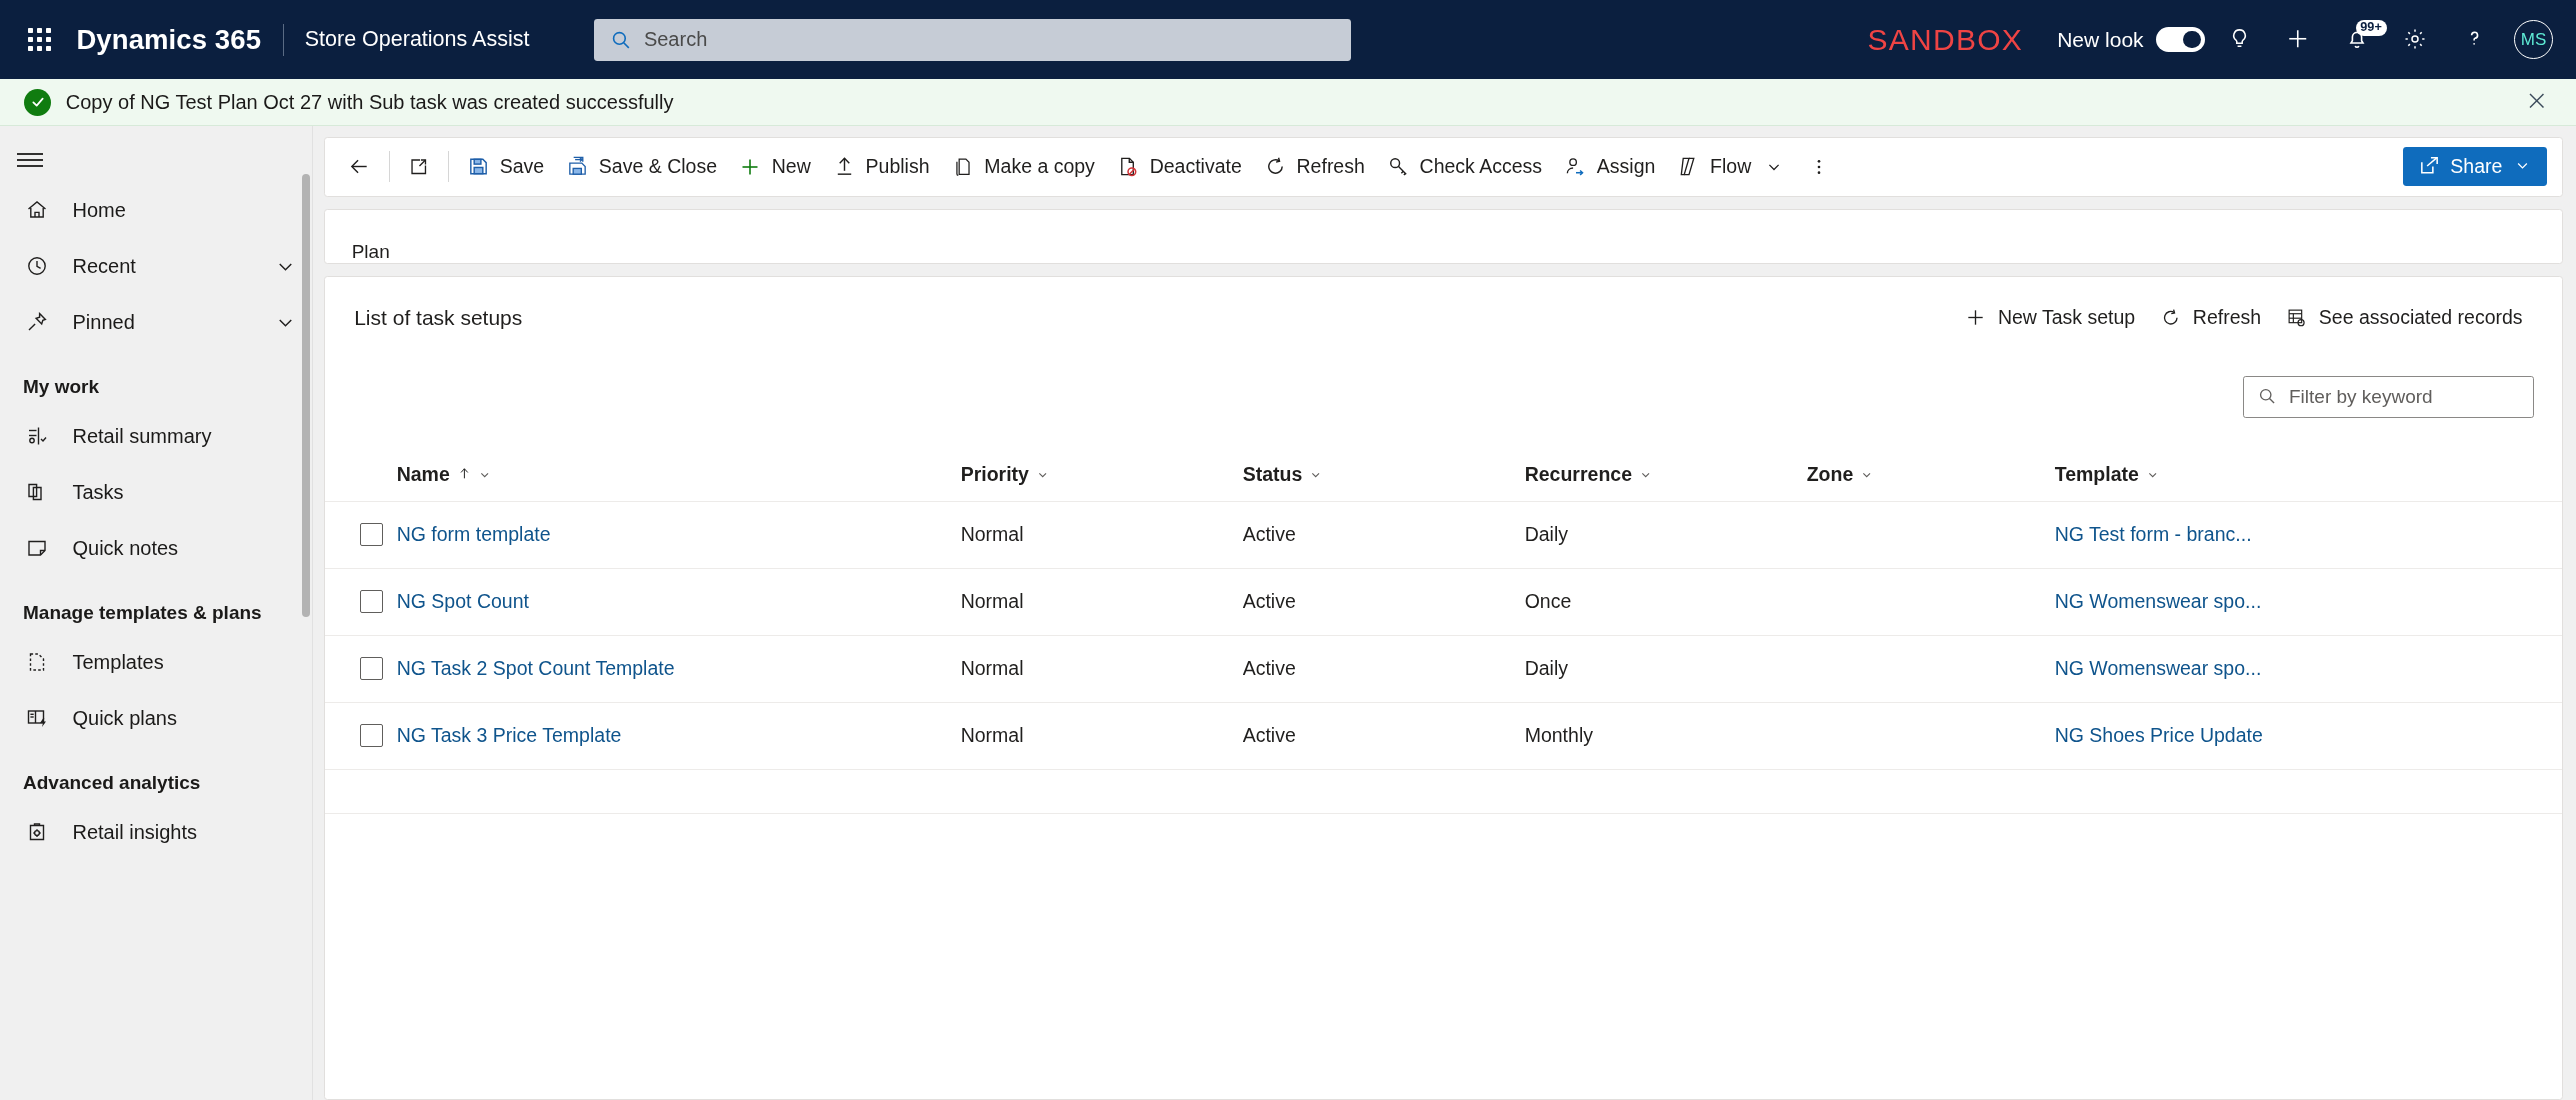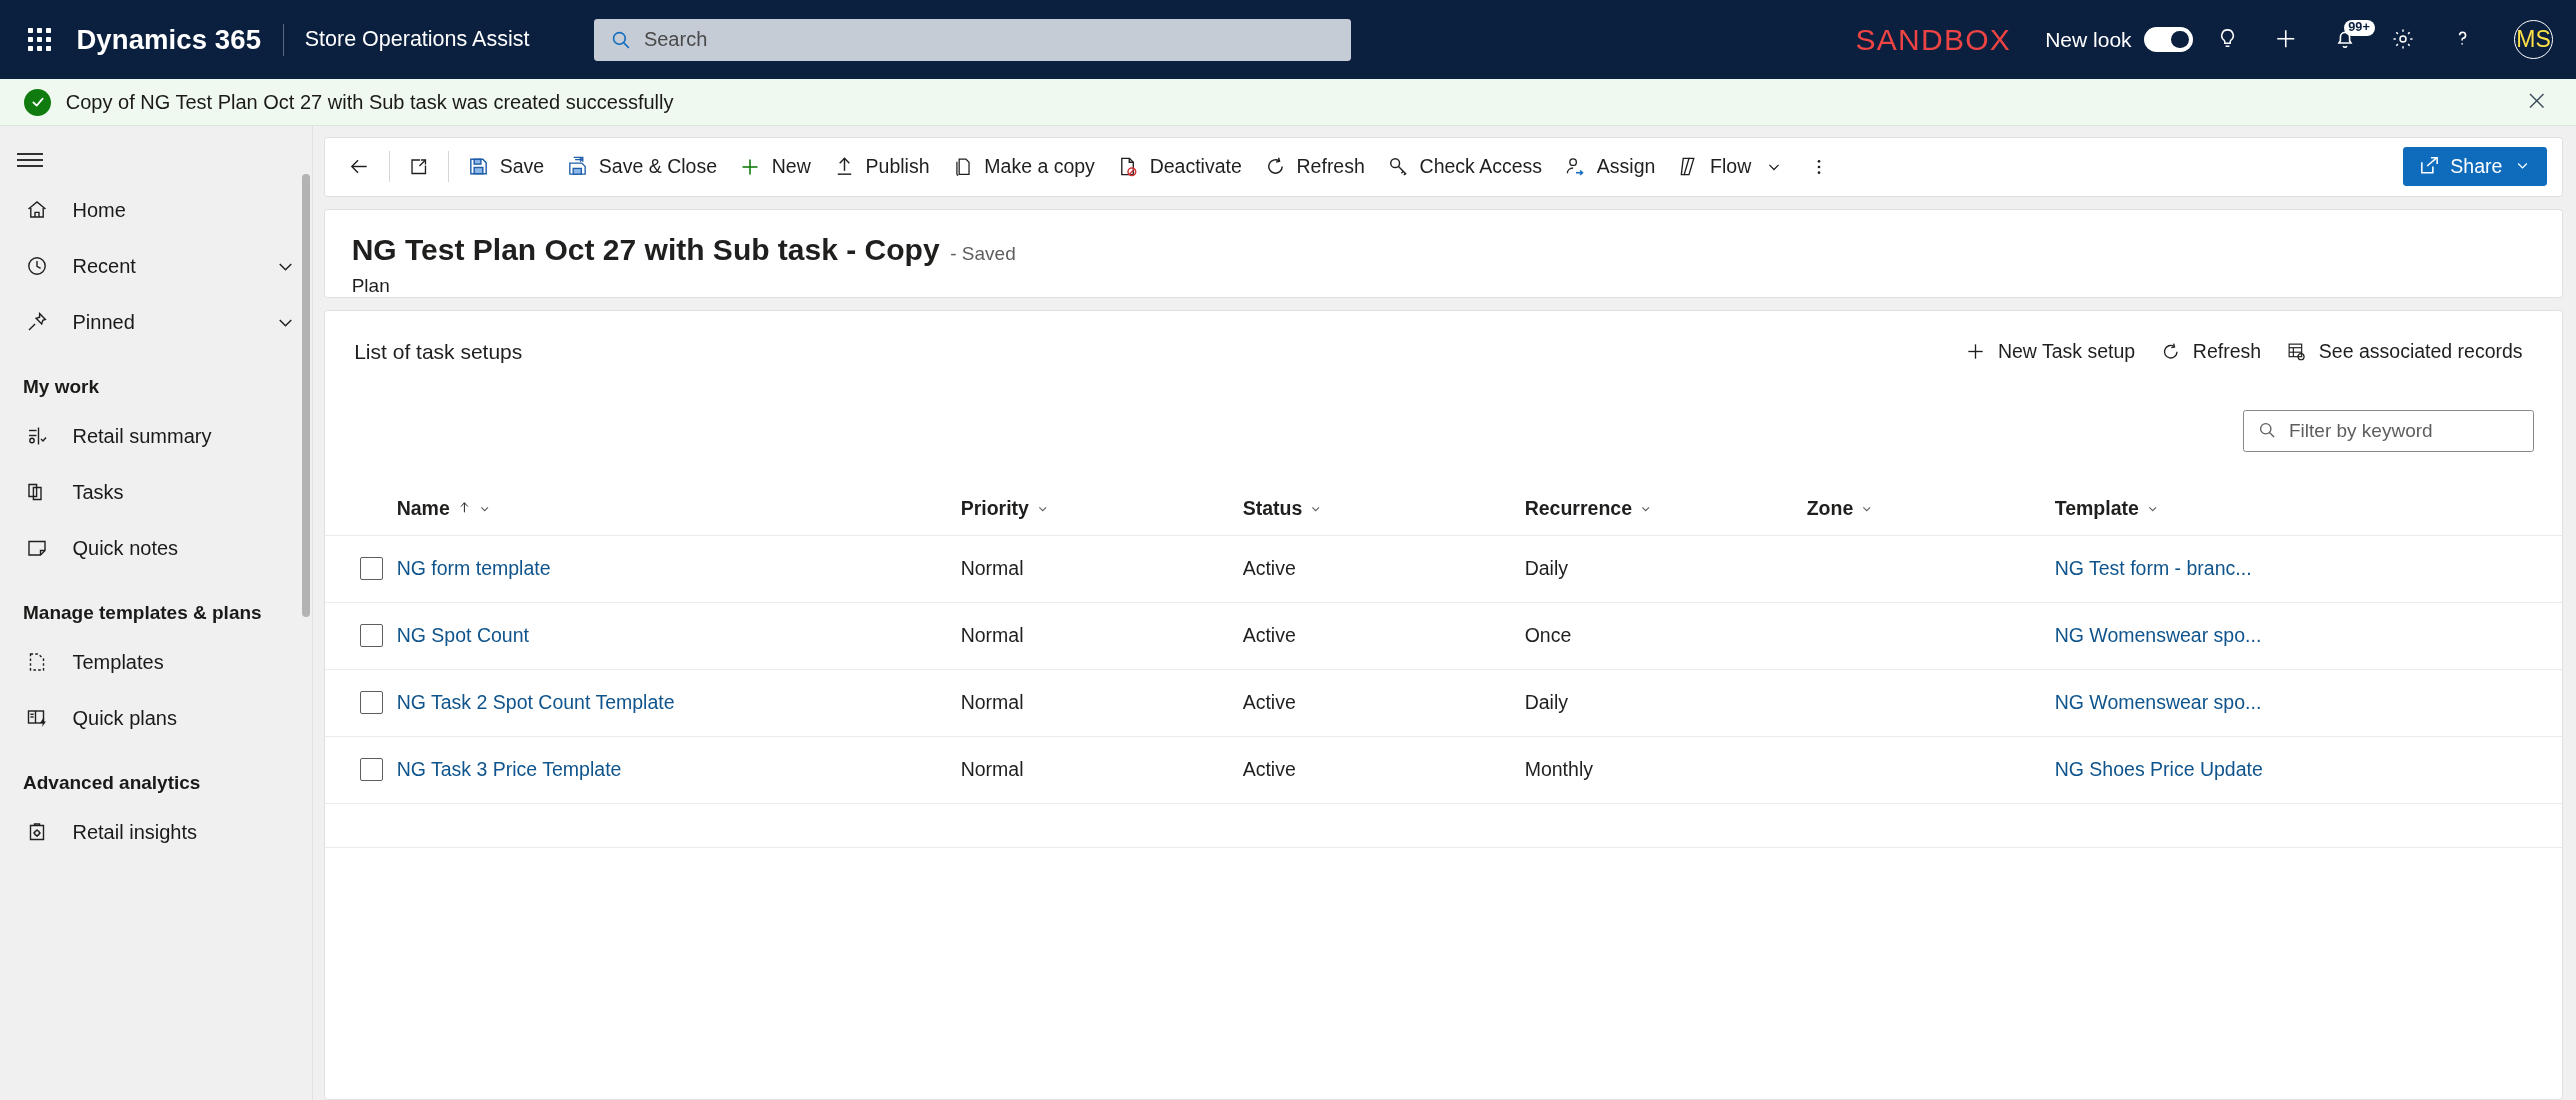--- a/index.html
+++ b/index.html
@@ -104,24 +104,24 @@
     font-size: 12.7px;
     font-weight: 700;
     border-radius: 8px;
     padding: 0.7px 4.7px;
     line-height: 14.8px;
   }
   .avatar {
     width: 39px; height: 39px;
     border-radius: 50%;
     border: 1.3px solid #ffffff;
-    color: #fde047;
-    font-size: 23px;
+    color: #5eead4;
+    font-size: 17px;
     display: flex; align-items: center; justify-content: center;
-    margin-left: 28px;
+    margin-left: 16px;
     cursor: pointer;
   }
 
   
   .notifbar {
     height: 47px;
     background: #eff9f0;
     border-bottom: 0.7px solid #d7ead9;
     display: flex;
     align-items: center;
@@ -767,24 +767,20 @@
         <span class="sl">Share</span>
         <span class="ci">
           <svg width="19" height="19" viewBox="0 0 24 24" fill="none" stroke="#ffffff" stroke-width="1.6">
             <polyline points="6.5,9.5 12,15 17.5,9.5"></polyline>
           </svg>
         </span>
       </div>
     </div>
 
     <div class="card rec-card">
-      <div class="rec-title-row">
-        <div class="rec-title">NG Test Plan Oct 27 with Sub task - Copy</div>
-        <div class="rec-saved">- Saved</div>
-      </div>
       <div class="rec-sub">Plan</div>
     </div>
 
     <div class="card grid-card">
       <div class="grid-head">
         <div class="grid-title">List of task setups</div>
         <div class="grid-actions">
           <div class="ga-btn">
             <span class="gi">
               <svg width="23" height="23" viewBox="0 0 24 24" stroke="#201f1e" stroke-width="1.4">

